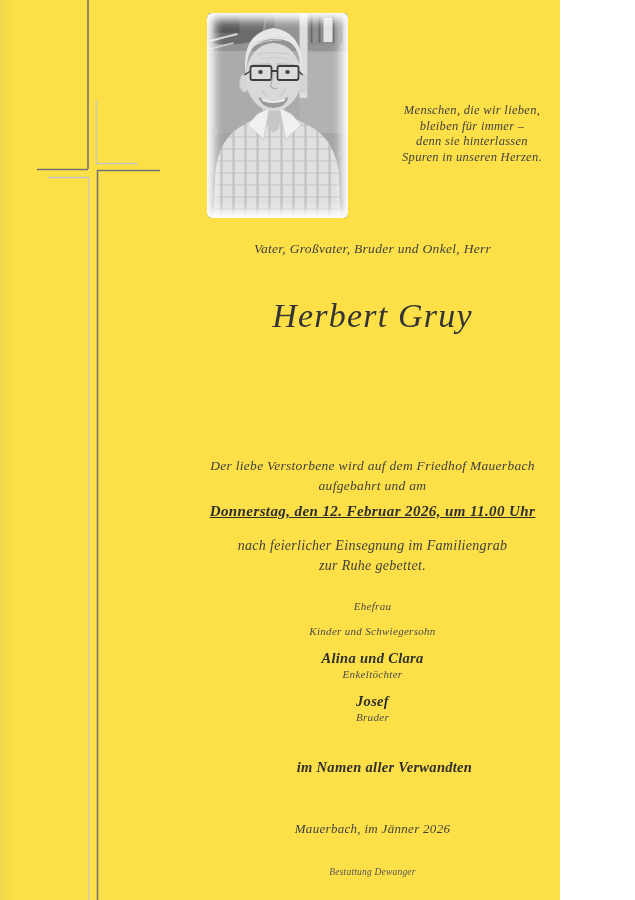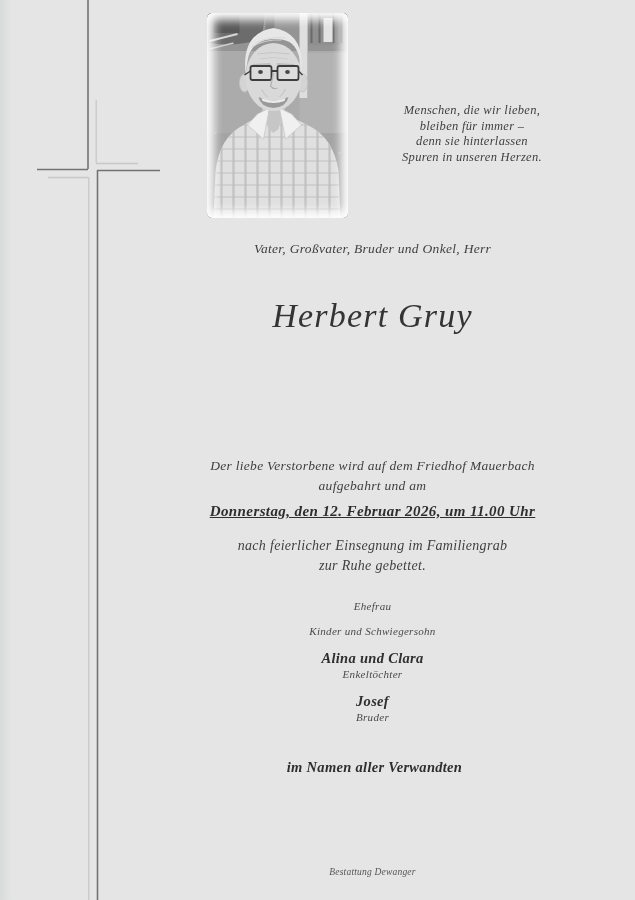--- a/index.html
+++ b/index.html
@@ -4,22 +4,23 @@
 <style>
   html,body{margin:0;padding:0;}
   body{
     width:635px;height:900px;
     background:#ffffff;
     font-family:"Liberation Serif", serif;
     overflow:hidden;
   }
   .page{
     position:relative;
-    width:635px;height:900px;
-    background:#e5e5e5;
+    width:549px;height:900px;
+    background:#fde047;
+    padding-left:11px;
   }
   .scan-edge{
     position:absolute;left:0;top:0;bottom:0;width:12px;
     background:linear-gradient(90deg, rgba(110,118,130,0.10), rgba(110,118,130,0));
     pointer-events:none;
   }
   .cross-svg{position:absolute;left:0;top:0;}
   
   .photo-wrap{
     position:absolute;left:207px;top:13px;width:141px;height:205px;
@@ -72,21 +73,21 @@
     position:absolute;left:150px;top:599px;width:445px;
   }
   .mourner{margin-bottom:11px;}
   .mourner-names{
     font-size:14.5px;font-weight:bold;color:#2e2e2e;line-height:18px;
   }
   .mourner-relation{
     font-size:11px;color:#4a4a4a;line-height:14px;
   }
   .closing{
-    position:absolute;left:152px;top:759px;width:445px;
+    position:absolute;left:162px;top:759px;width:445px;
     font-size:14.5px;font-weight:bold;color:#2e2e2e;
   }
   .place-date{
     position:absolute;left:150px;top:821px;width:445px;
     font-size:13px;
   }
   .funeral-home{
     position:absolute;left:150px;top:867px;width:445px;
     font-size:9.5px;color:#555555;letter-spacing:0.2px;
   }
@@ -258,16 +259,17 @@
       <div class="mourner-relation">Enkeltöchter</div>
     </div>
     <div class="mourner">
       <div class="mourner-names">Josef</div>
       <div class="mourner-relation">Bruder</div>
     </div>
   </div>
 
   <div class="closing hand">im Namen aller Verwandten</div>
 
+  <div class="place-date hand">Mauerbach, im Jänner 2026</div>
 
   <div class="funeral-home hand">Bestattung Dewanger</div>
 
 </div>
 
 </body></html>

